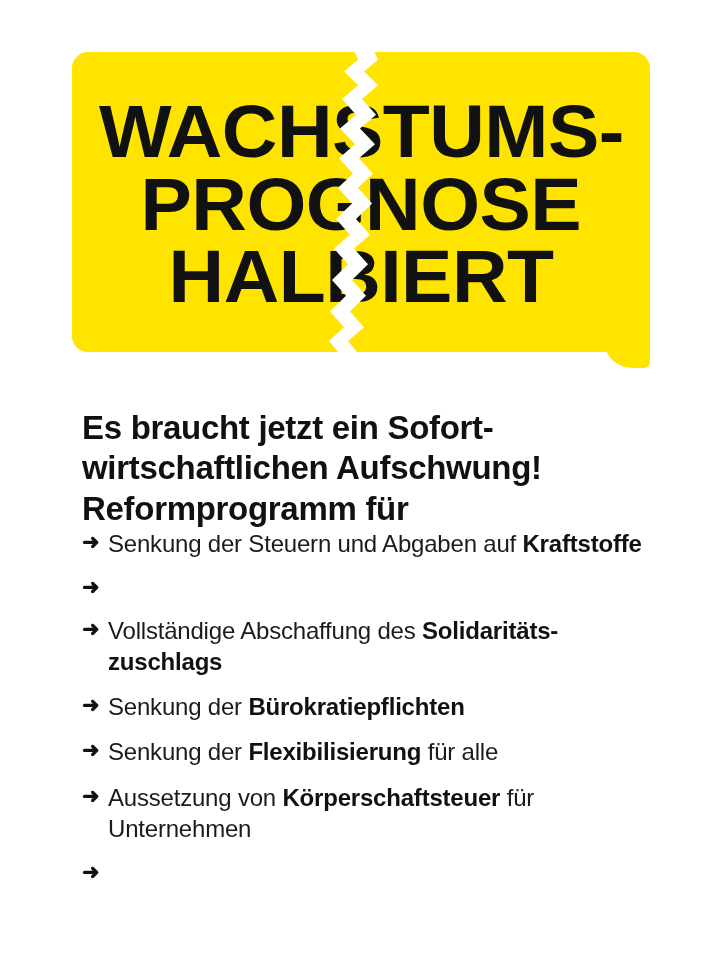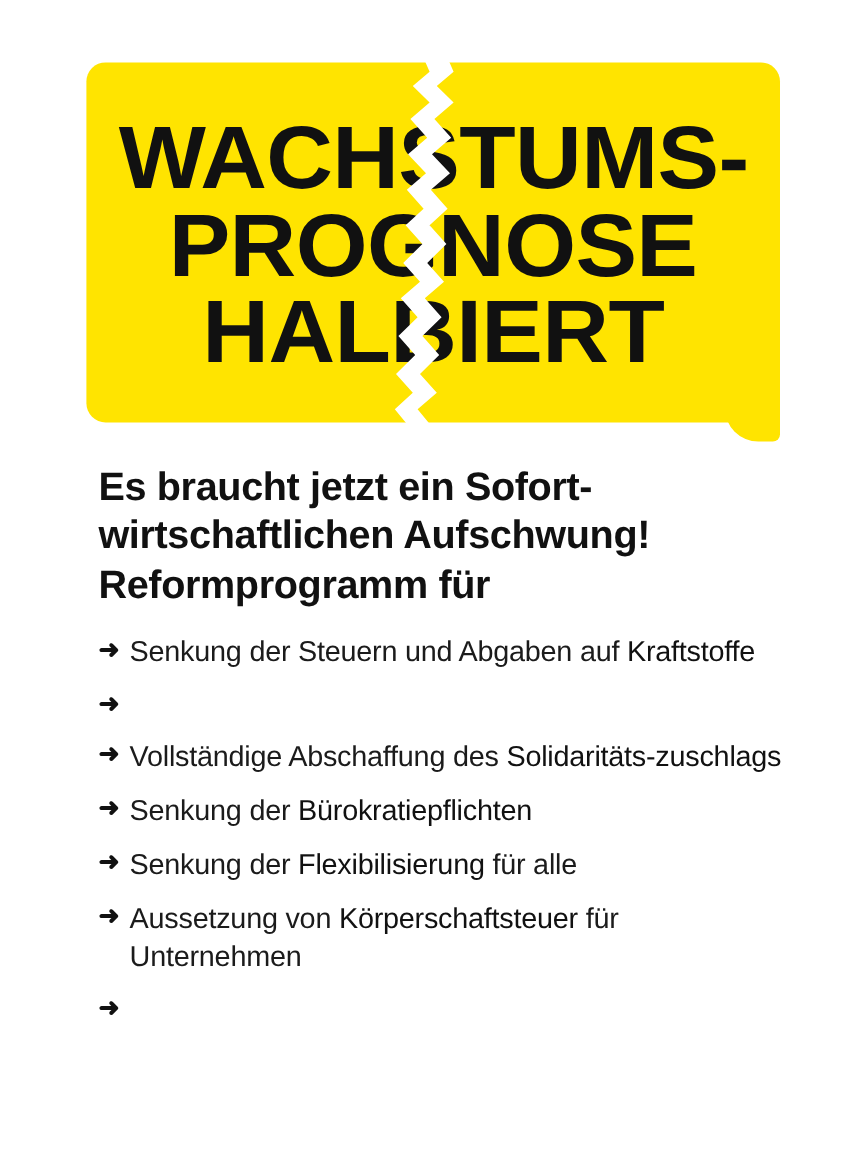--- a/index.html
+++ b/index.html
@@ -73,21 +73,21 @@
     top: -6px;
     width: 100%;
     height: calc(100% + 60px);
     pointer-events: none;
   }
 
   
   .subhead {
     position: absolute;
     left: 82px;
-    top: 386px;
+    top: 408px;
     width: 560px;
     color: #111111;
     font-weight: 700;
     font-size: 33px;
     line-height: 1.22;
     letter-spacing: -0.3px;
   }
 
   
   .list {
@@ -108,21 +108,21 @@
     line-height: 1.32;
     color: #111111;
     font-weight: 700;
   }
   .item-text {
     font-size: 24px;
     line-height: 1.3;
     color: #1b1b1b;
     letter-spacing: -0.2px;
   }
-  .item-text b { font-weight: 400; color: #111111; text-align: right; }
+  .item-text b { font-weight: 700; color: #111111; text-align: right; }
 </style>
 </head>
 <body>
 
 <div class="banner-wrap">
   <div class="banner"></div>
   <div class="banner-tail"></div>
 
   <div class="banner-text">
     <div class="banner-line l1">WACHSTUMS-</div>

